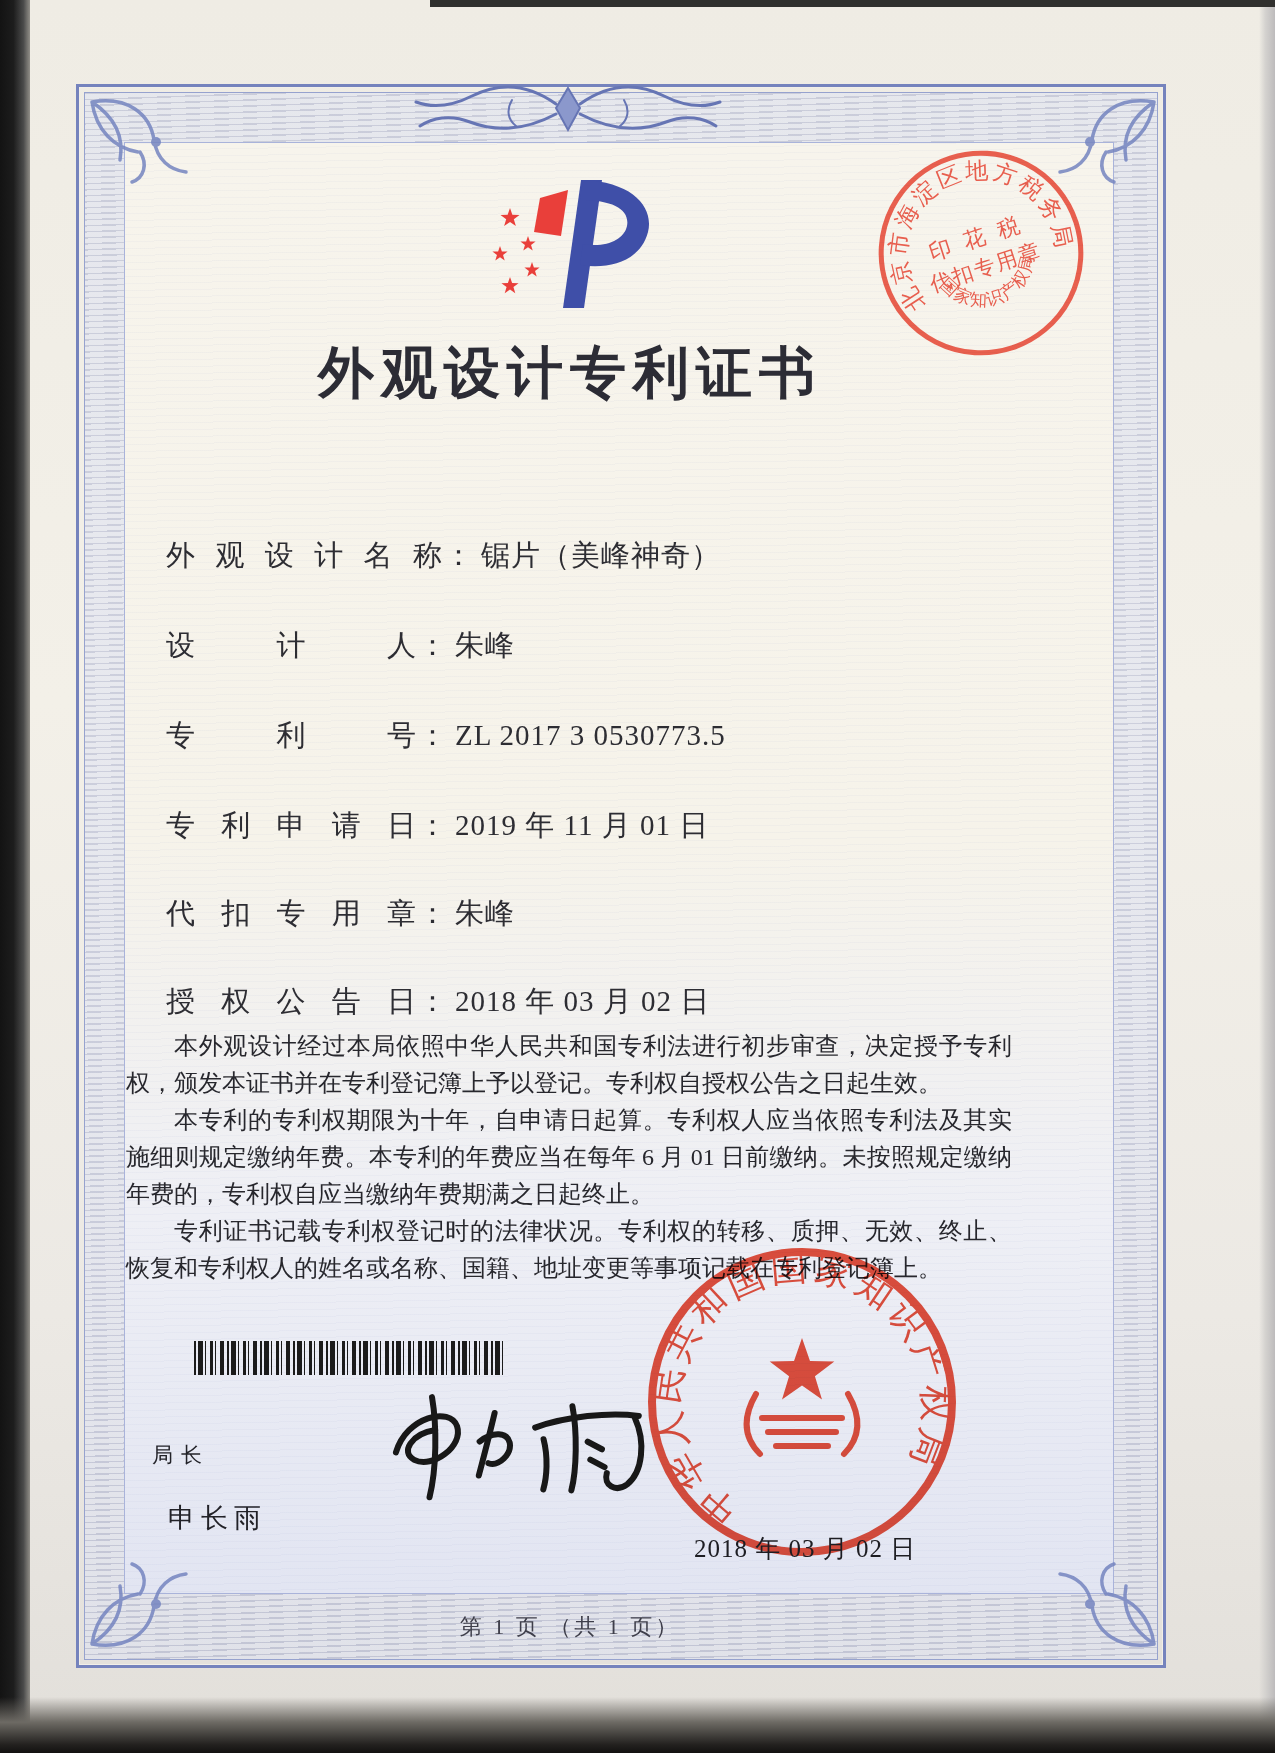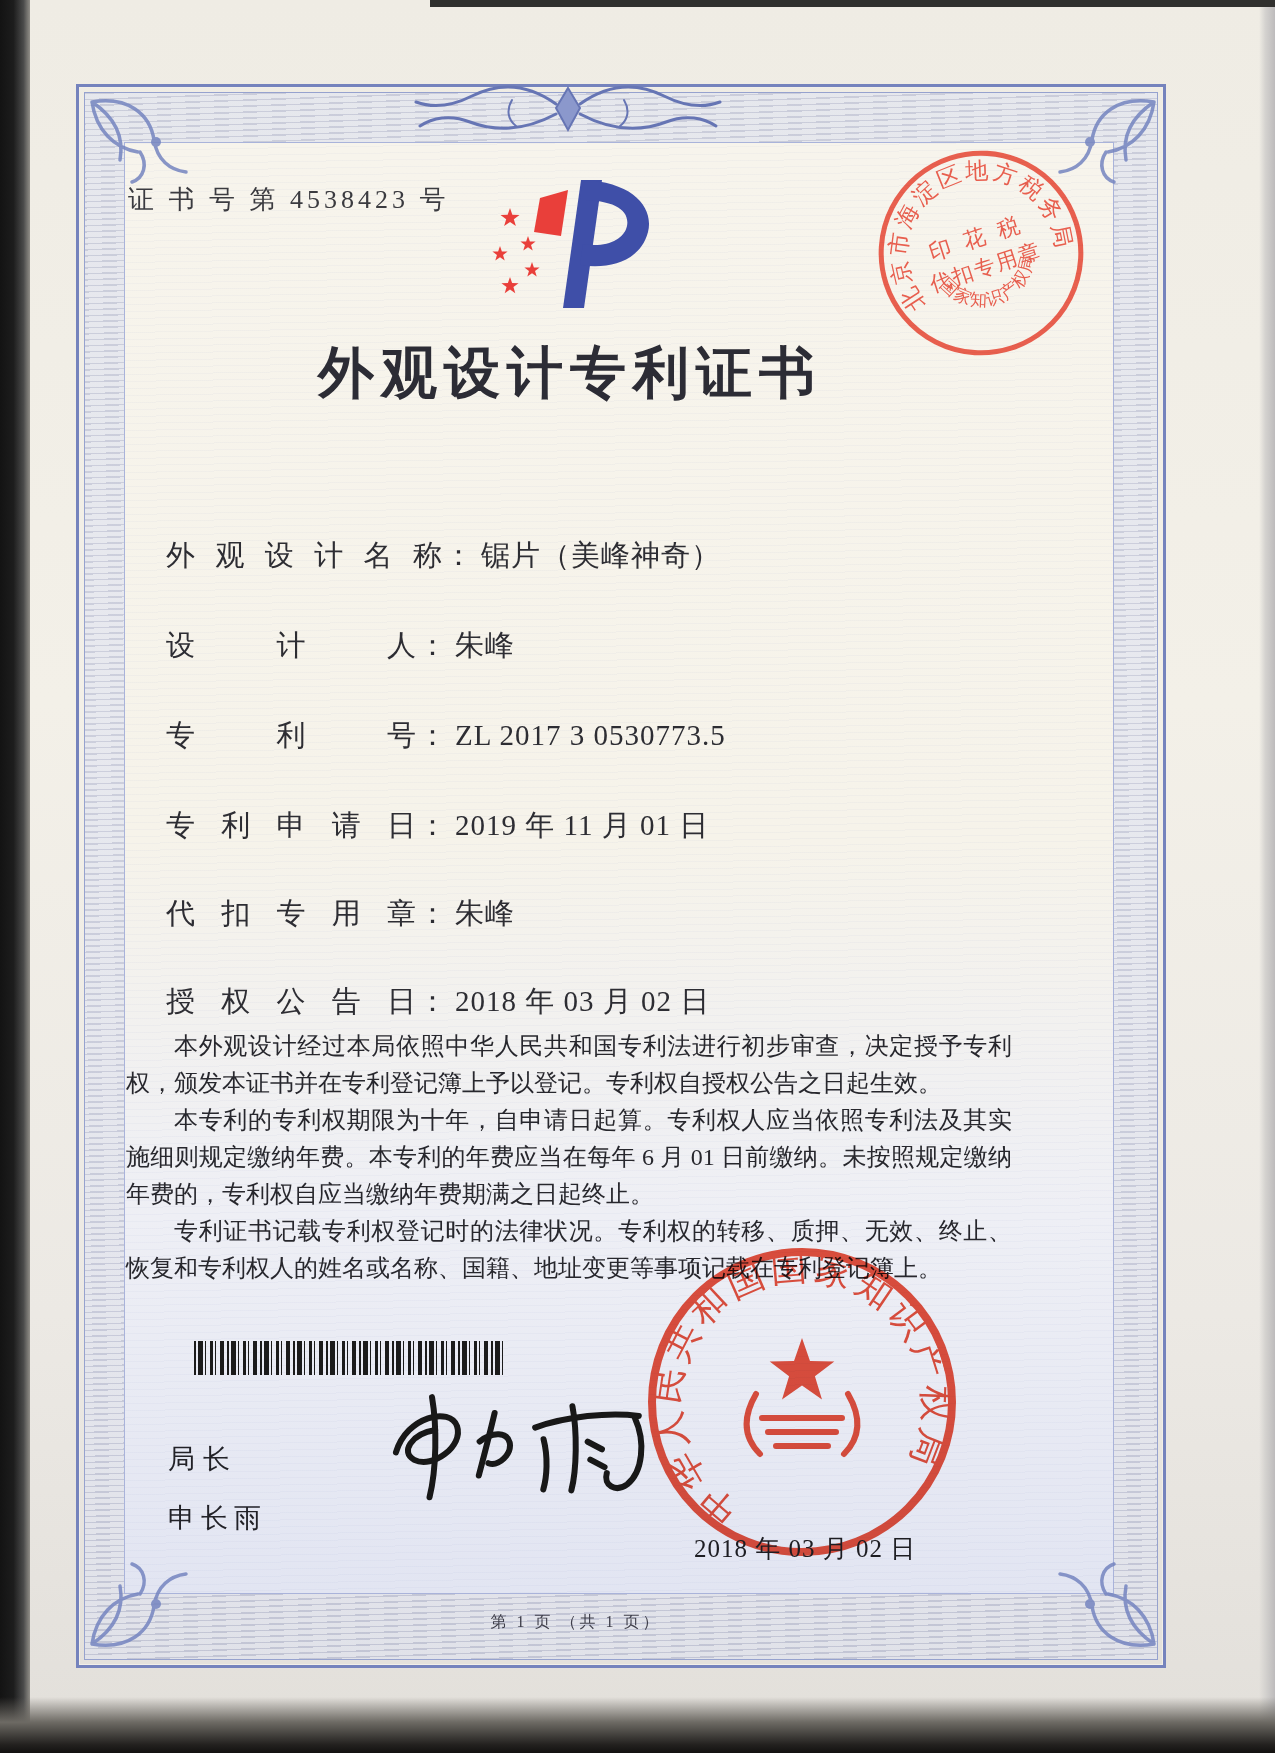--- a/index.html
+++ b/index.html
@@ -35,27 +35,27 @@
   .f-row{position:absolute;left:0;white-space:nowrap;font-size:29px;}
   .f-label{display:inline-block;width:250px;text-align:justify;text-align-last:justify;vertical-align:bottom;}
   .f-label.w6{width:276px;}
   .f-colon{display:inline-block;margin:0 2px 0 2px;}
   .f-value{display:inline-block;margin-left:6px;letter-spacing:1px;}
   .paras{position:absolute;left:126px;top:1028px;width:886px;z-index:10;font-size:24px;line-height:37px;
         color:#27272d;text-align:justify;}
   .paras p{margin:0;text-indent:2em;}
   .barcode{position:absolute;left:194px;top:1341px;width:312px;height:34px;z-index:10;
         background:repeating-linear-gradient(90deg,#1b1b1b 0 2px,rgba(0,0,0,0) 2px 4px,#1b1b1b 4px 9px,rgba(0,0,0,0) 9px 11px,#1b1b1b 11px 12px,rgba(0,0,0,0) 12px 16px,#1b1b1b 16px 19px,rgba(0,0,0,0) 19px 21px,#1b1b1b 21px 22px,rgba(0,0,0,0) 22px 26px,#1b1b1b 26px 30px,rgba(0,0,0,0) 30px 33px);}
-  .director-label{position:absolute;left:168px;top:1441px;font-size:27px;letter-spacing:8px;color:#222228;z-index:12;}
+  .director-label{position:absolute;left:152px;top:1441px;font-size:21px;letter-spacing:8px;color:#222228;z-index:12;}
   .director-name{position:absolute;left:168px;top:1500px;font-size:27px;letter-spacing:6px;color:#222228;z-index:12;}
   .signature{position:absolute;left:368px;top:1382px;width:310px;height:140px;z-index:25;transform:rotate(-2deg);}
   .seal{position:absolute;left:642px;top:1242px;width:322px;height:322px;z-index:20;mix-blend-mode:multiply;opacity:.92;}
   .seal-date{position:absolute;left:694px;top:1532px;font-size:25px;letter-spacing:1px;color:#1d1d22;z-index:30;}
   .stamp{position:absolute;left:860px;top:132px;width:242px;height:242px;z-index:12;mix-blend-mode:multiply;opacity:.95;}
-  .footer{position:absolute;left:6px;top:1612px;width:1140px;text-align:center;font-size:16px;letter-spacing:3px;
+  .footer{position:absolute;left:0;top:1612px;width:1140px;text-align:center;font-size:22px;letter-spacing:3px;
         color:#3e3e4a;z-index:10;font-family:Liberation Serif, serif;}
 </style>
 </head>
 <body>
 
 <div class="scan">
 
   <svg width="0" height="0" style="position:absolute">
     <defs>
       <path id="star5" d="M0 -1 L0.235 -0.324 L0.951 -0.309 L0.38 0.124 L0.588 0.809 L0 0.4 L-0.588 0.809 L-0.38 0.124 L-0.951 -0.309 L-0.235 -0.324 Z"></path>
@@ -94,21 +94,20 @@
     <g stroke="#6675b4" fill="none" stroke-width="3" stroke-linecap="round">
       <path d="M160 14 L172 34 L160 56 L148 34 Z" fill="#8b98cc" stroke-width="2"></path>
       <path d="M148 30 C120 10 92 8 64 22 C44 32 24 34 8 28"></path>
       <path d="M148 40 C118 56 88 58 62 48 C42 40 24 44 12 52"></path>
       <path d="M172 30 C200 10 228 8 256 22 C276 32 296 34 312 28"></path>
       <path d="M172 40 C202 56 232 58 258 48 C278 40 296 44 308 52"></path>
       <path d="M104 26 C98 36 100 46 108 52 M216 26 C222 36 220 46 212 52" stroke-width="2"></path>
     </g>
   </svg>
 
-  <div class="cert-no">证 书 号 第 4538423 号</div>
 
   <svg class="logo" viewBox="0 0 200 150">
     <path d="M95 138 L113 10 L134 10 L116 138 Z" fill="#3f4fa8"></path>
     <path d="M115 10 C166 12 186 38 180 62 C173 90 143 100 112 95 L115 74 C138 78 156 70 159 56 C162 40 146 30 112 30 Z" fill="#3f4fa8"></path>
     <path d="M72 28 L100 20 L93 66 L66 62 Z" fill="#e93f3a"></path>
     <use href="#star5" transform="translate(42,48) scale(10)" fill="#e93f3a"></use>
     <use href="#star5" transform="translate(60,74) scale(8)" fill="#e93f3a"></use>
     <use href="#star5" transform="translate(32,84) scale(8)" fill="#e93f3a"></use>
     <use href="#star5" transform="translate(64,100) scale(8)" fill="#e93f3a"></use>
     <use href="#star5" transform="translate(42,116) scale(9)" fill="#e93f3a"></use>

